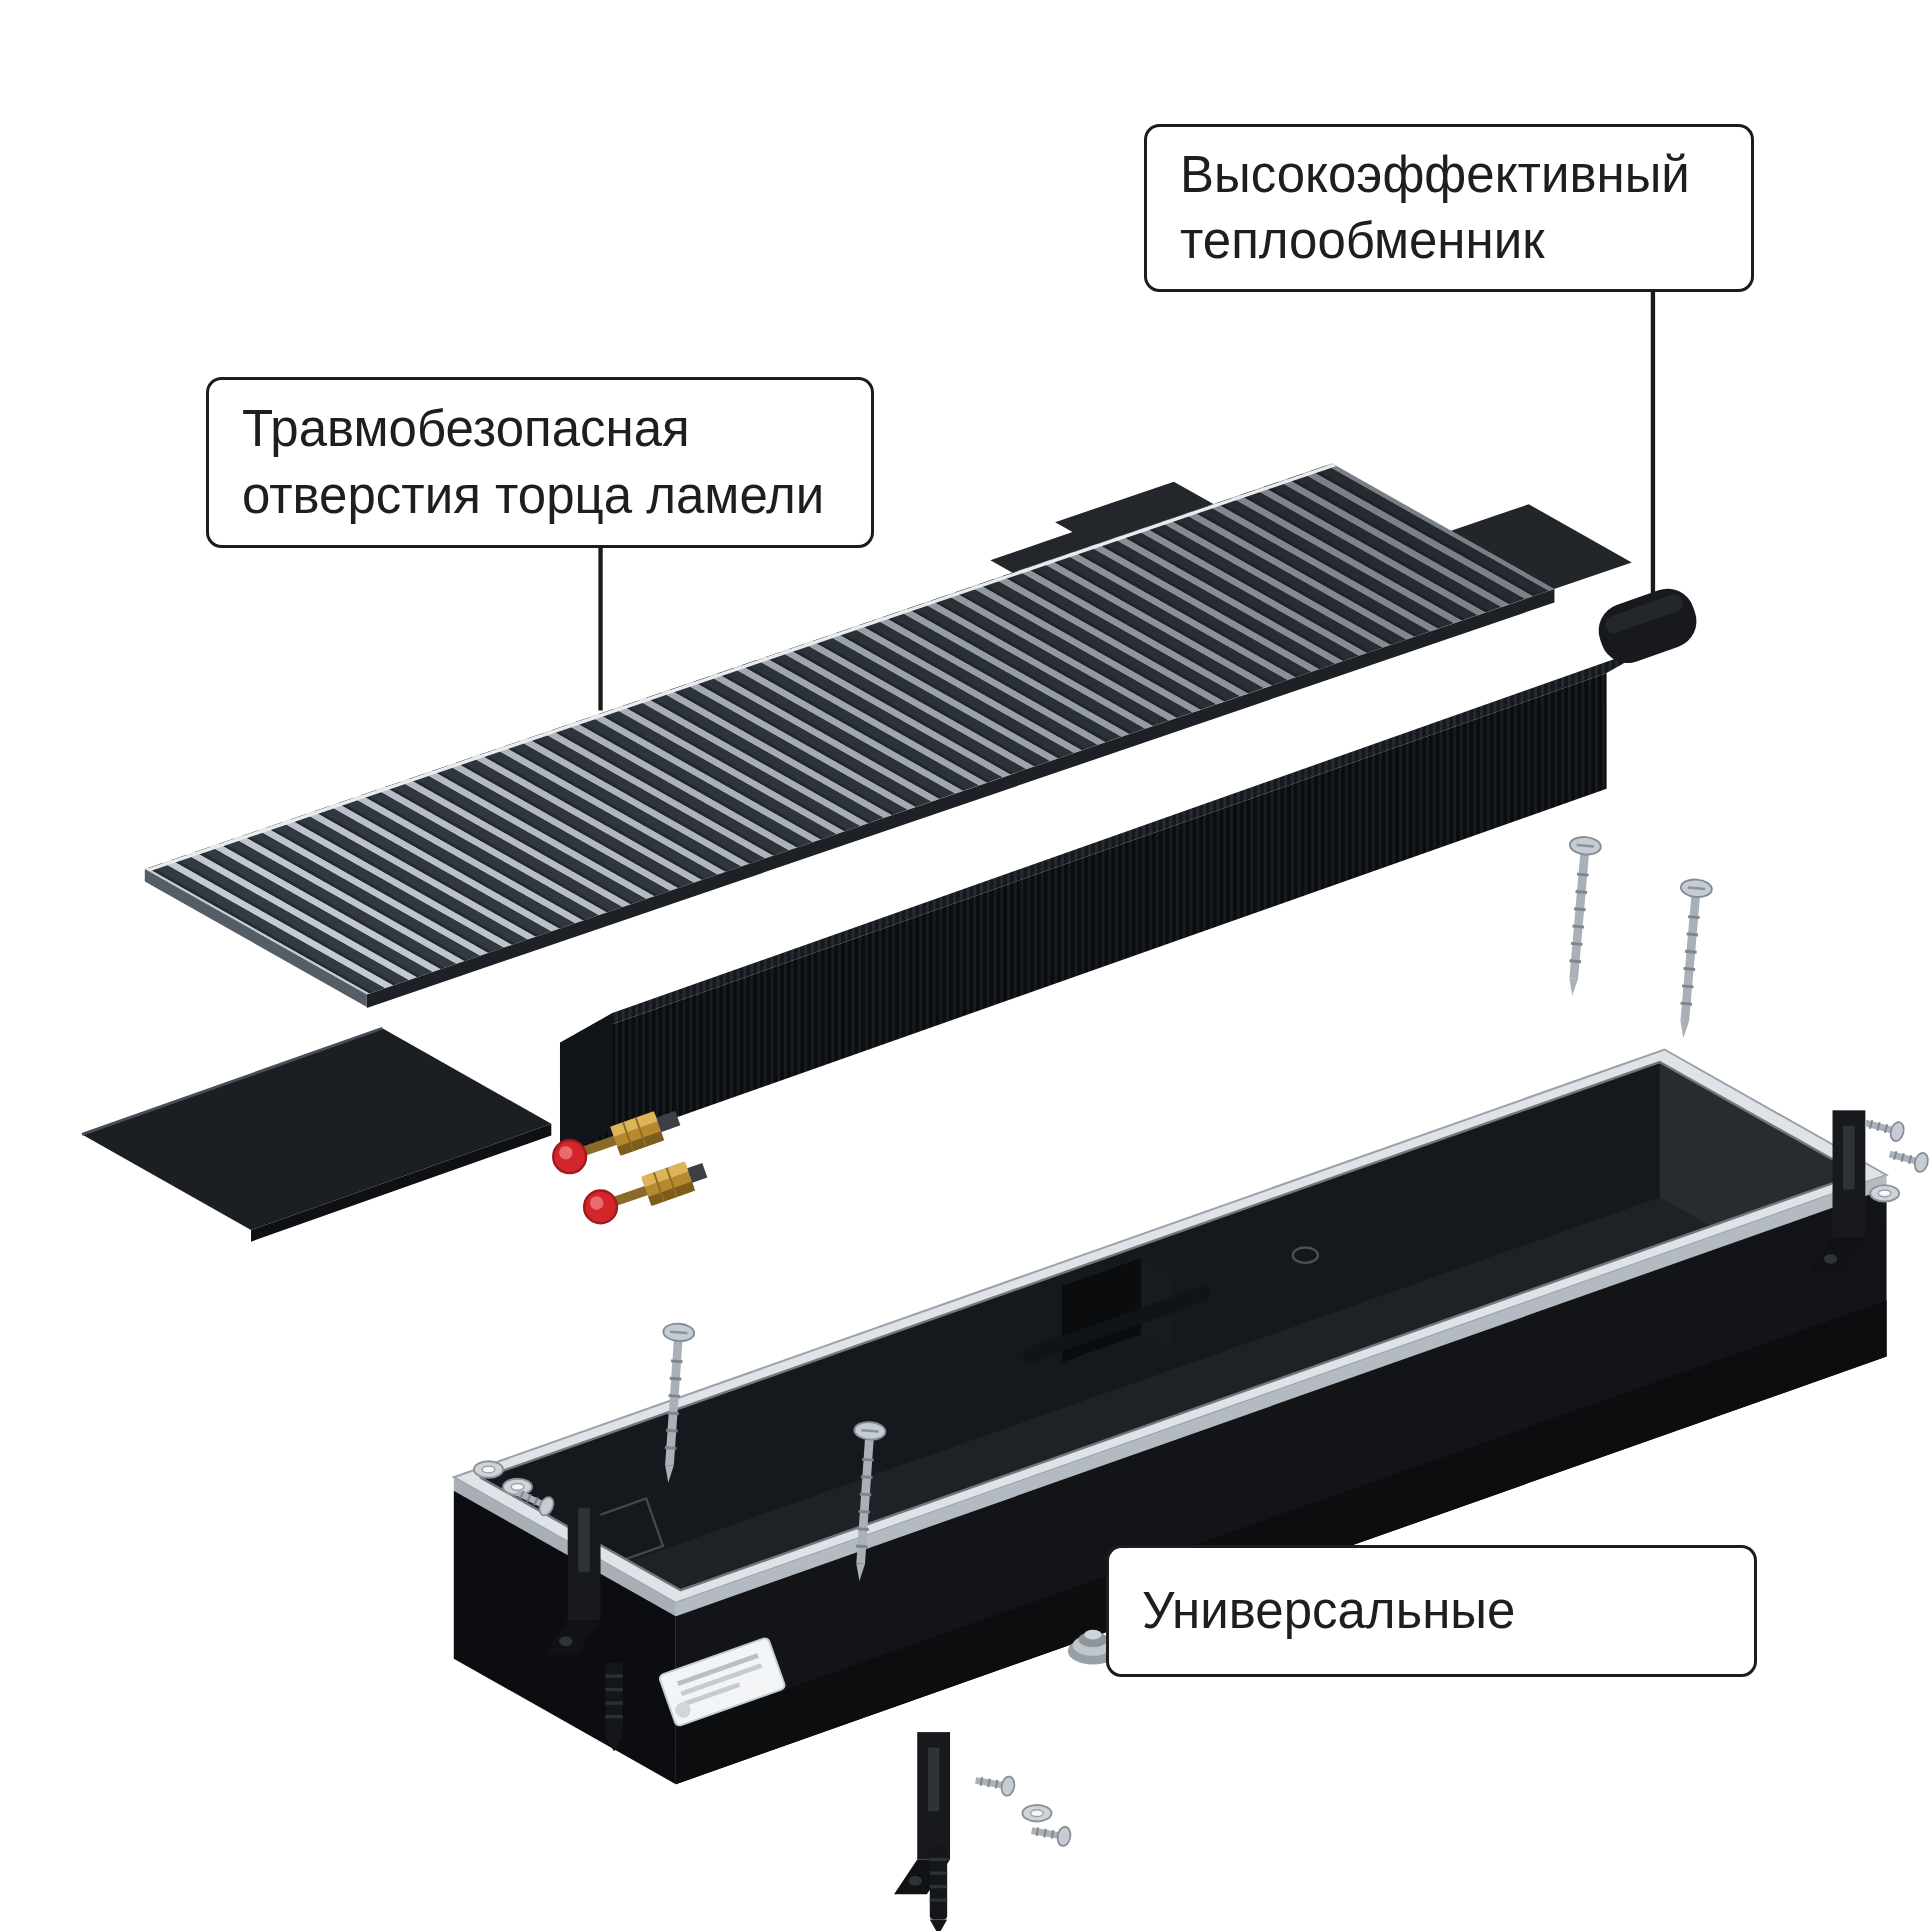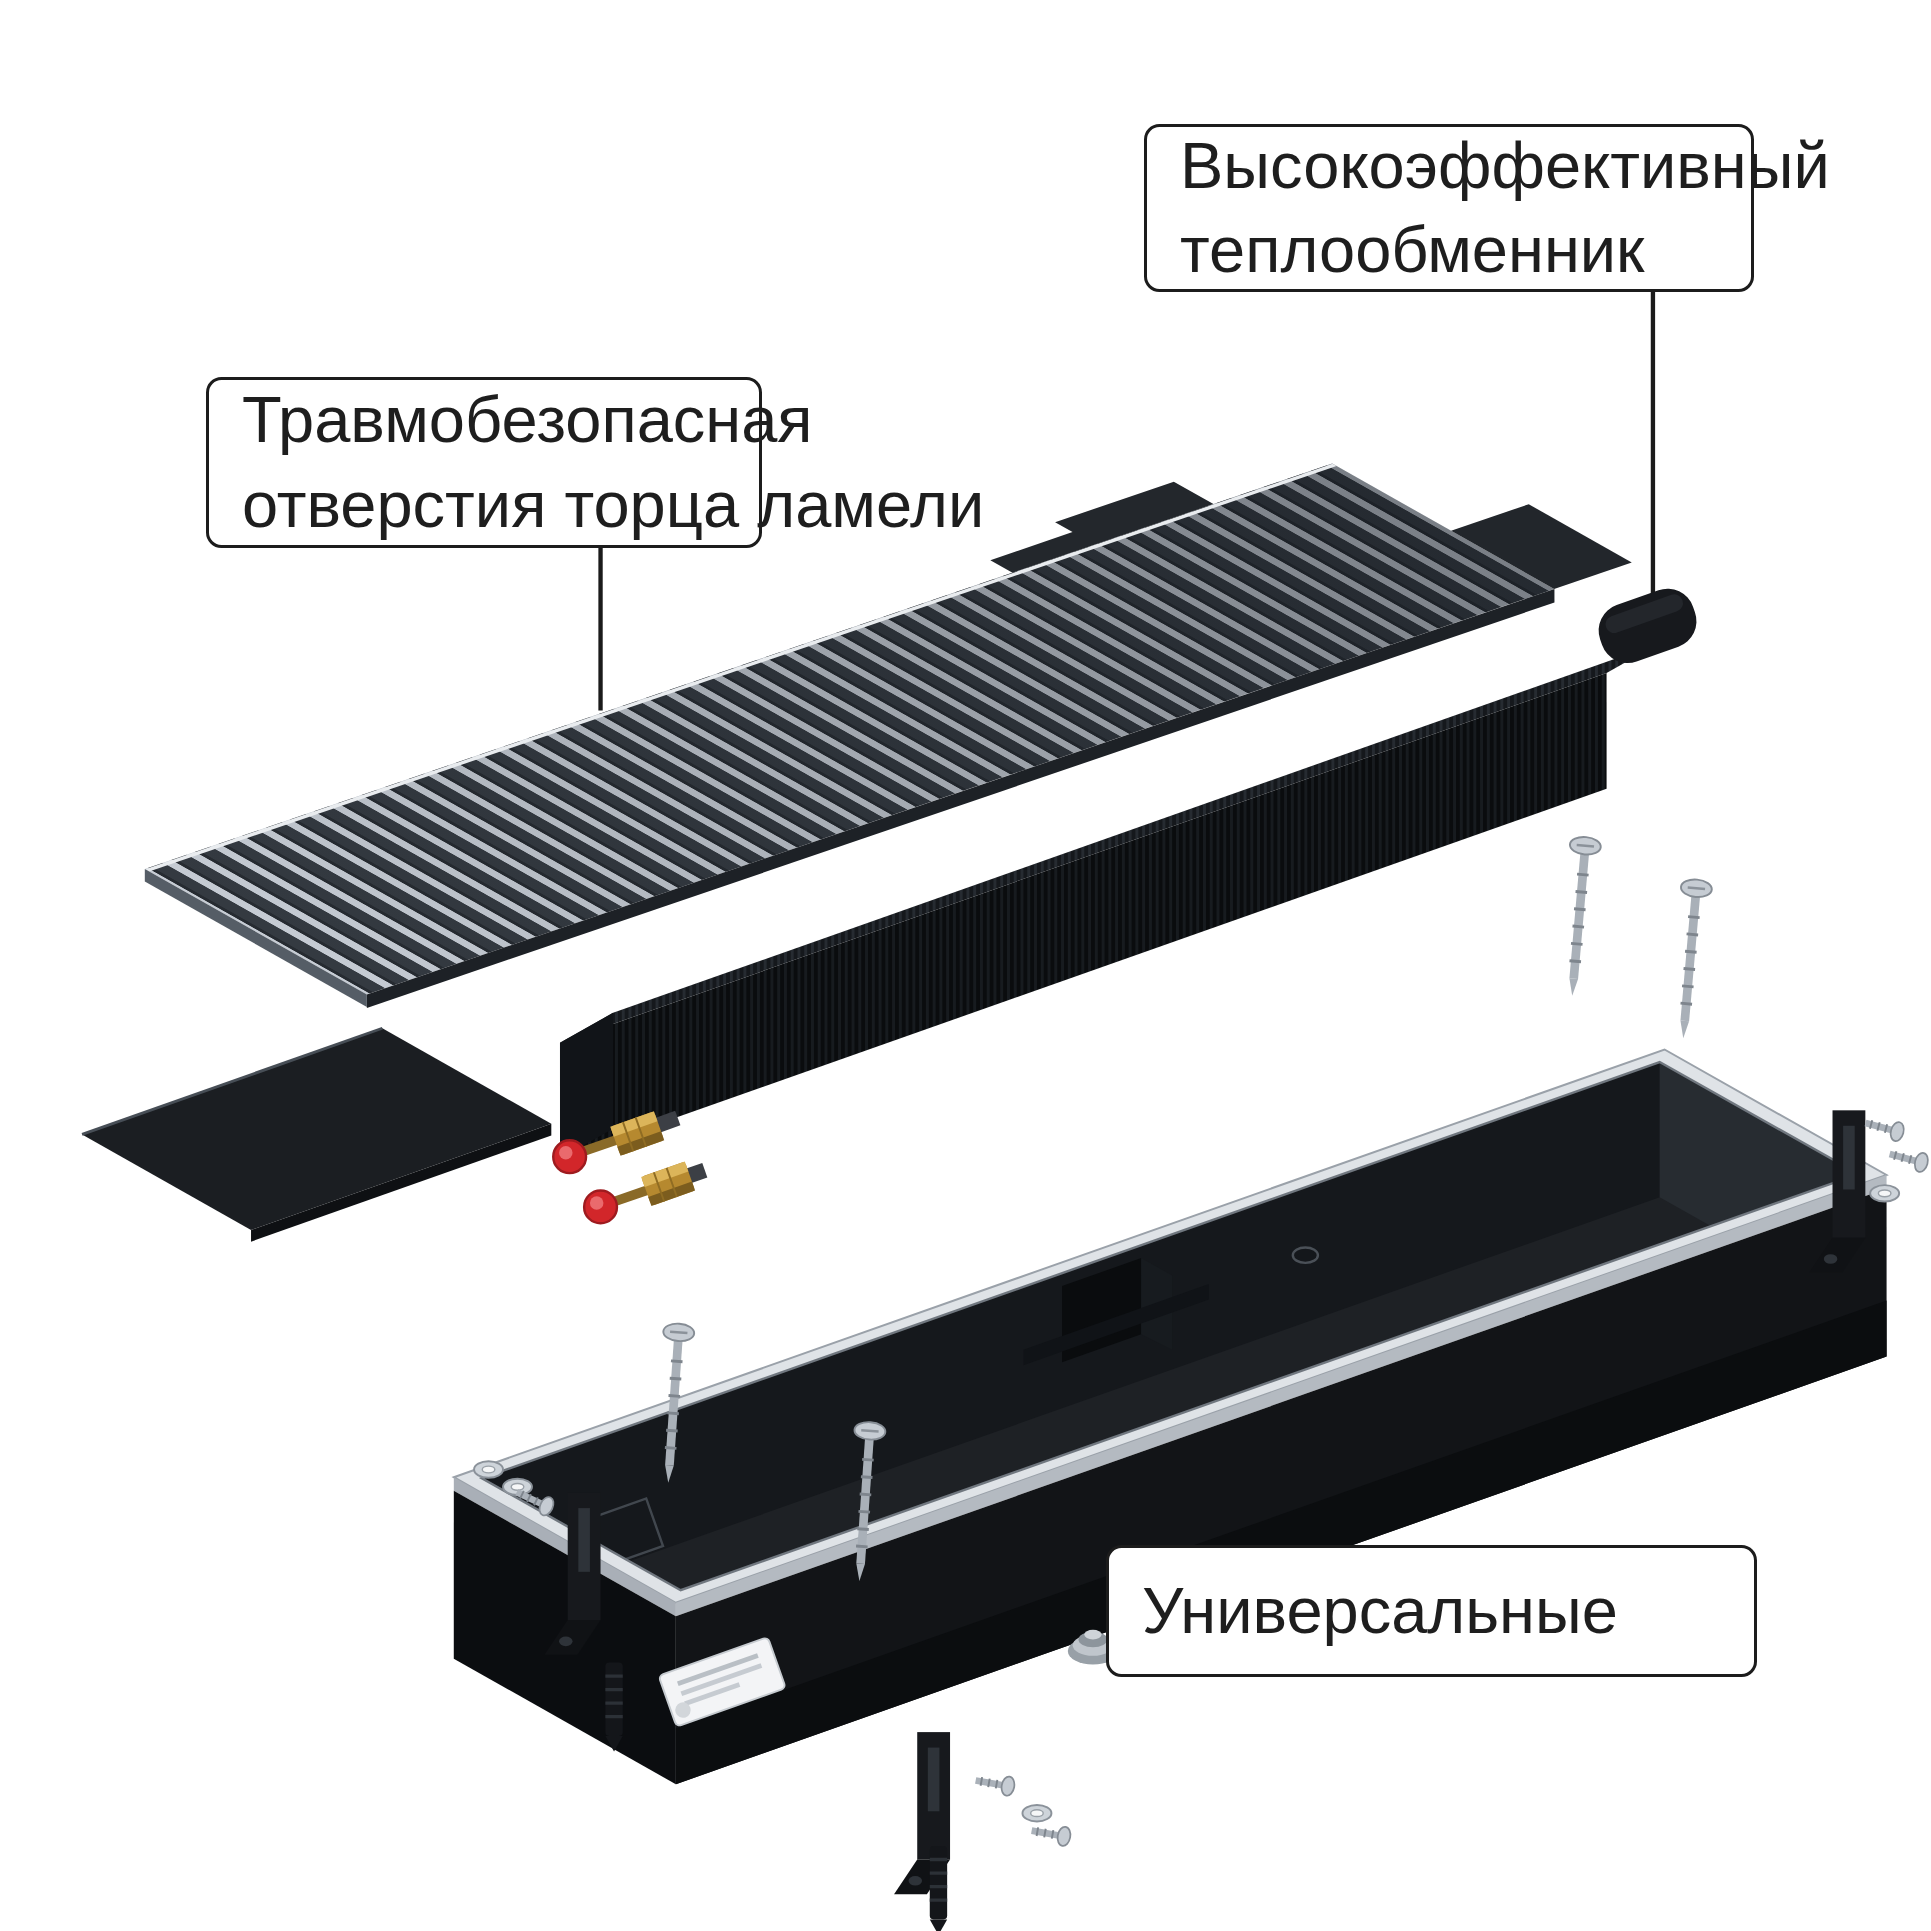--- a/index.html
+++ b/index.html
@@ -1,21 +1,21 @@
 <!DOCTYPE html>
 <html><head>
 <meta charset="utf-8">
 <style>
   html,body{margin:0;padding:0;background:#ffffff;}
   .canvas{position:relative;width:1931px;height:1931px;background:#ffffff;overflow:hidden;
           font-family:"Liberation Sans",sans-serif;}
   .canvas svg{position:absolute;left:0;top:0;}
   .callout{position:absolute;background:#ffffff;border:3.9px solid #1c1c1c;border-radius:15.4px;
            box-sizing:border-box;display:flex;flex-direction:column;justify-content:center;
-           padding:3px 33px;font-size:65px;line-height:1.3;color:#1e1e1e;font-weight:400;}
+           padding:3px 33px;font-size:51px;line-height:1.3;color:#1e1e1e;font-weight:400;}
   .callout span{display:block;white-space:nowrap;}
 </style>
 </head>
 <body>
 
 <div class="canvas">
 
 <svg width="1931" height="1931" viewBox="0 0 2000 2000">
   <defs>
     <pattern id="slats" width="26" height="280" patternUnits="userSpaceOnUse">
@@ -196,21 +196,21 @@
       <ellipse cx="0" cy="-7" rx="9" ry="5" fill="#cfd4d9"></ellipse>
     </g>
   </g>
 </svg>
 
 <div class="callout" style="left:1144px;top:124px;width:610px;height:168px">
   <span>Высокоэффективный</span>
   <span>теплообменник</span>
 </div>
 
-<div class="callout" style="left:206px;top:377px;width:556px;height:171px">
+<div class="callout" style="left:206px;top:377px;width:668px;height:171px">
   <span>Травмобезопасная</span>
   <span>отверстия торца ламели</span>
 </div>
 
 <div class="callout" style="left:1106px;top:1545px;width:651px;height:132px">
   <span>Универсальные</span>
 </div>
 
 </div>
 

